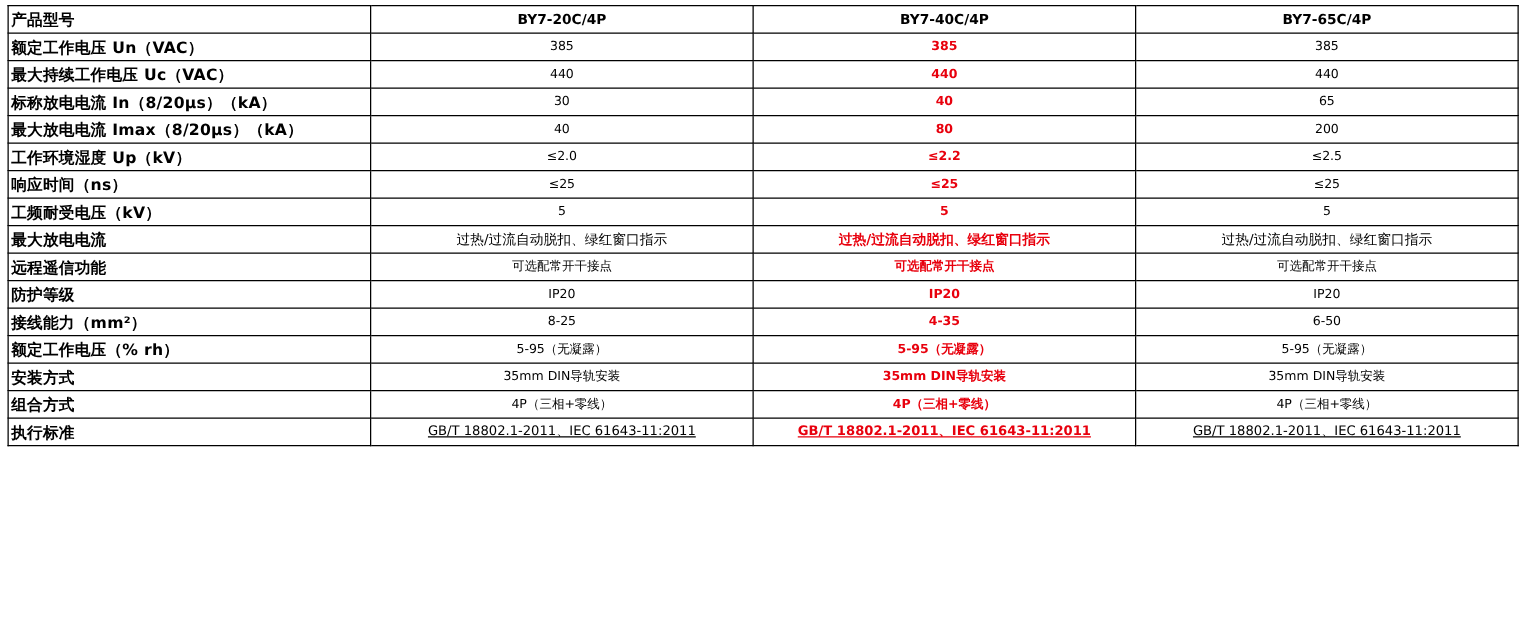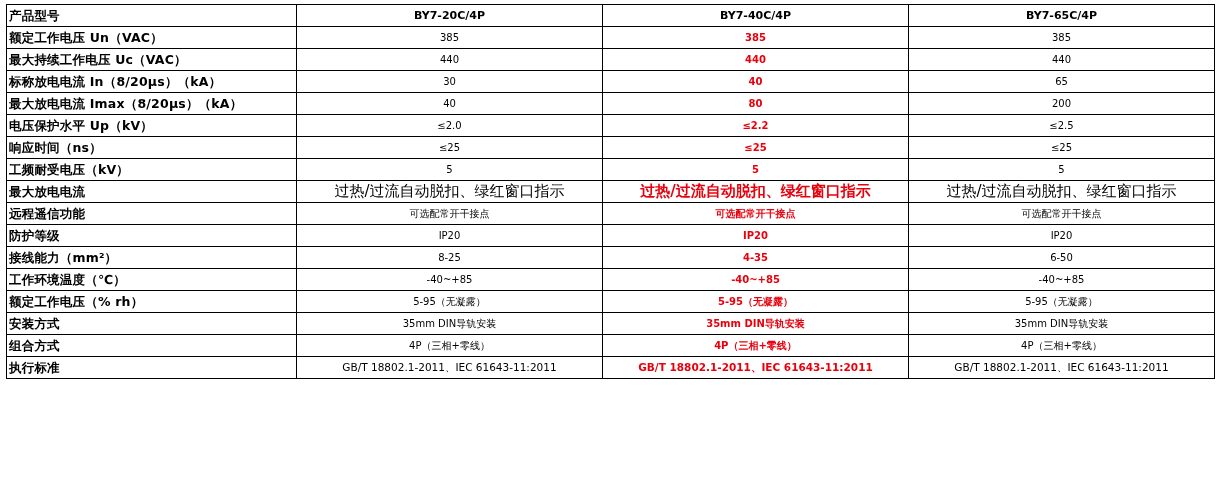--- a/index.html
+++ b/index.html
@@ -46,22 +46,22 @@
   td.head {
     text-align: center;
     font-weight: bold;
     font-size: 11px;
   }
   tr.header td { height: 22px; }
   td.highlight {
     color: #e8000d;
     font-weight: bold;
   }
-  td.small { font-size: 15px; }
-  td.tiny { font-size: 10.5px; }
+  td.small { font-size: 11px; }
+  td.tiny { font-size: 10.5px; text-decoration: underline; }
 </style>
 </head>
 <body>
 
 <table id="spec-table">
   <colgroup>
     <col class="c-param">
     <col class="c-model">
     <col class="c-model">
     <col class="c-model">
@@ -91,21 +91,21 @@
         <td class="val highlight">40</td>
         <td class="val">65</td>
       </tr>
       <tr>
         <td class="param">最大放电电流 Imax（8/20μs）（kA）</td>
         <td class="val">40</td>
         <td class="val highlight">80</td>
         <td class="val">200</td>
       </tr>
       <tr>
-        <td class="param">电压保护水平 Up（kV）</td>
+        <td class="param">工作环境湿度 Up（kV）</td>
         <td class="val">≤2.0</td>
         <td class="val highlight">≤2.2</td>
         <td class="val">≤2.5</td>
       </tr>
       <tr>
         <td class="param">响应时间（ns）</td>
         <td class="val">≤25</td>
         <td class="val highlight">≤25</td>
         <td class="val">≤25</td>
       </tr>
@@ -133,26 +133,20 @@
         <td class="val highlight">IP20</td>
         <td class="val">IP20</td>
       </tr>
       <tr>
         <td class="param">接线能力（mm²）</td>
         <td class="val">8-25</td>
         <td class="val highlight">4-35</td>
         <td class="val">6-50</td>
       </tr>
       <tr>
-        <td class="param">工作环境温度（℃）</td>
-        <td class="val">-40~+85</td>
-        <td class="val highlight">-40~+85</td>
-        <td class="val">-40~+85</td>
-      </tr>
-      <tr>
         <td class="param">额定工作电压（% rh）</td>
         <td class="val">5-95（无凝露）</td>
         <td class="val highlight">5-95（无凝露）</td>
         <td class="val">5-95（无凝露）</td>
       </tr>
       <tr>
         <td class="param">安装方式</td>
         <td class="val">35mm DIN导轨安装</td>
         <td class="val highlight">35mm DIN导轨安装</td>
         <td class="val">35mm DIN导轨安装</td>

